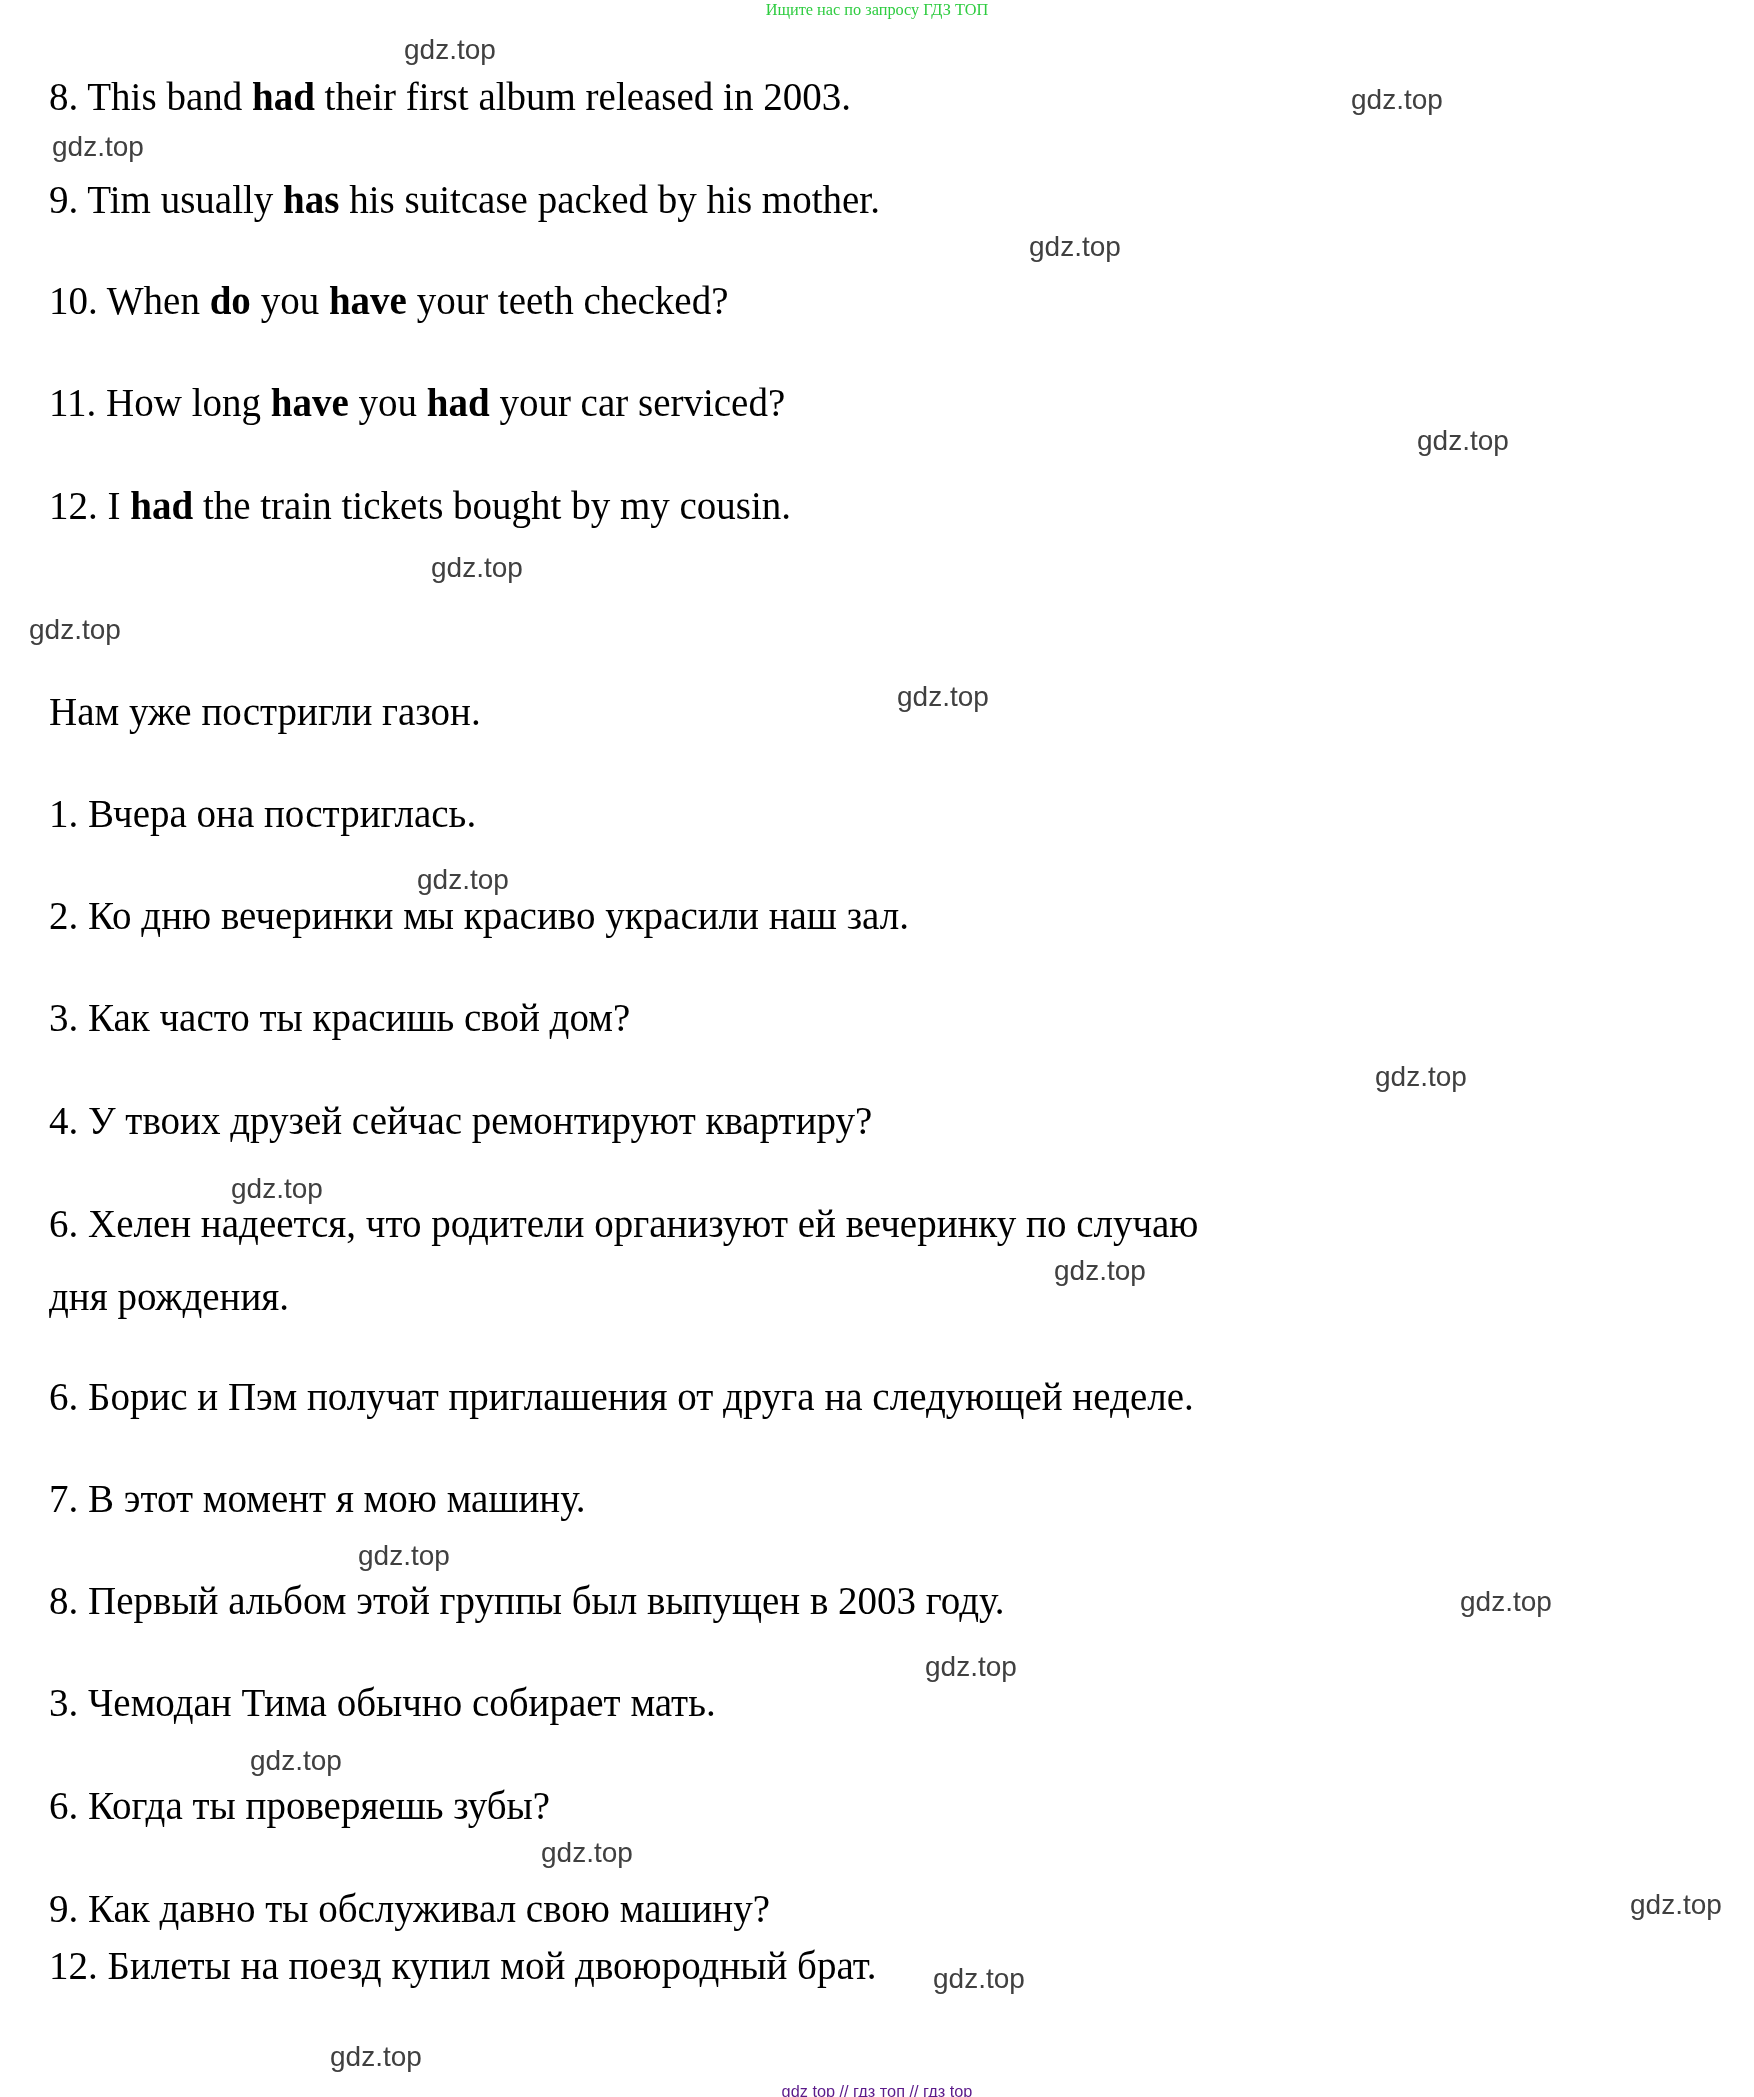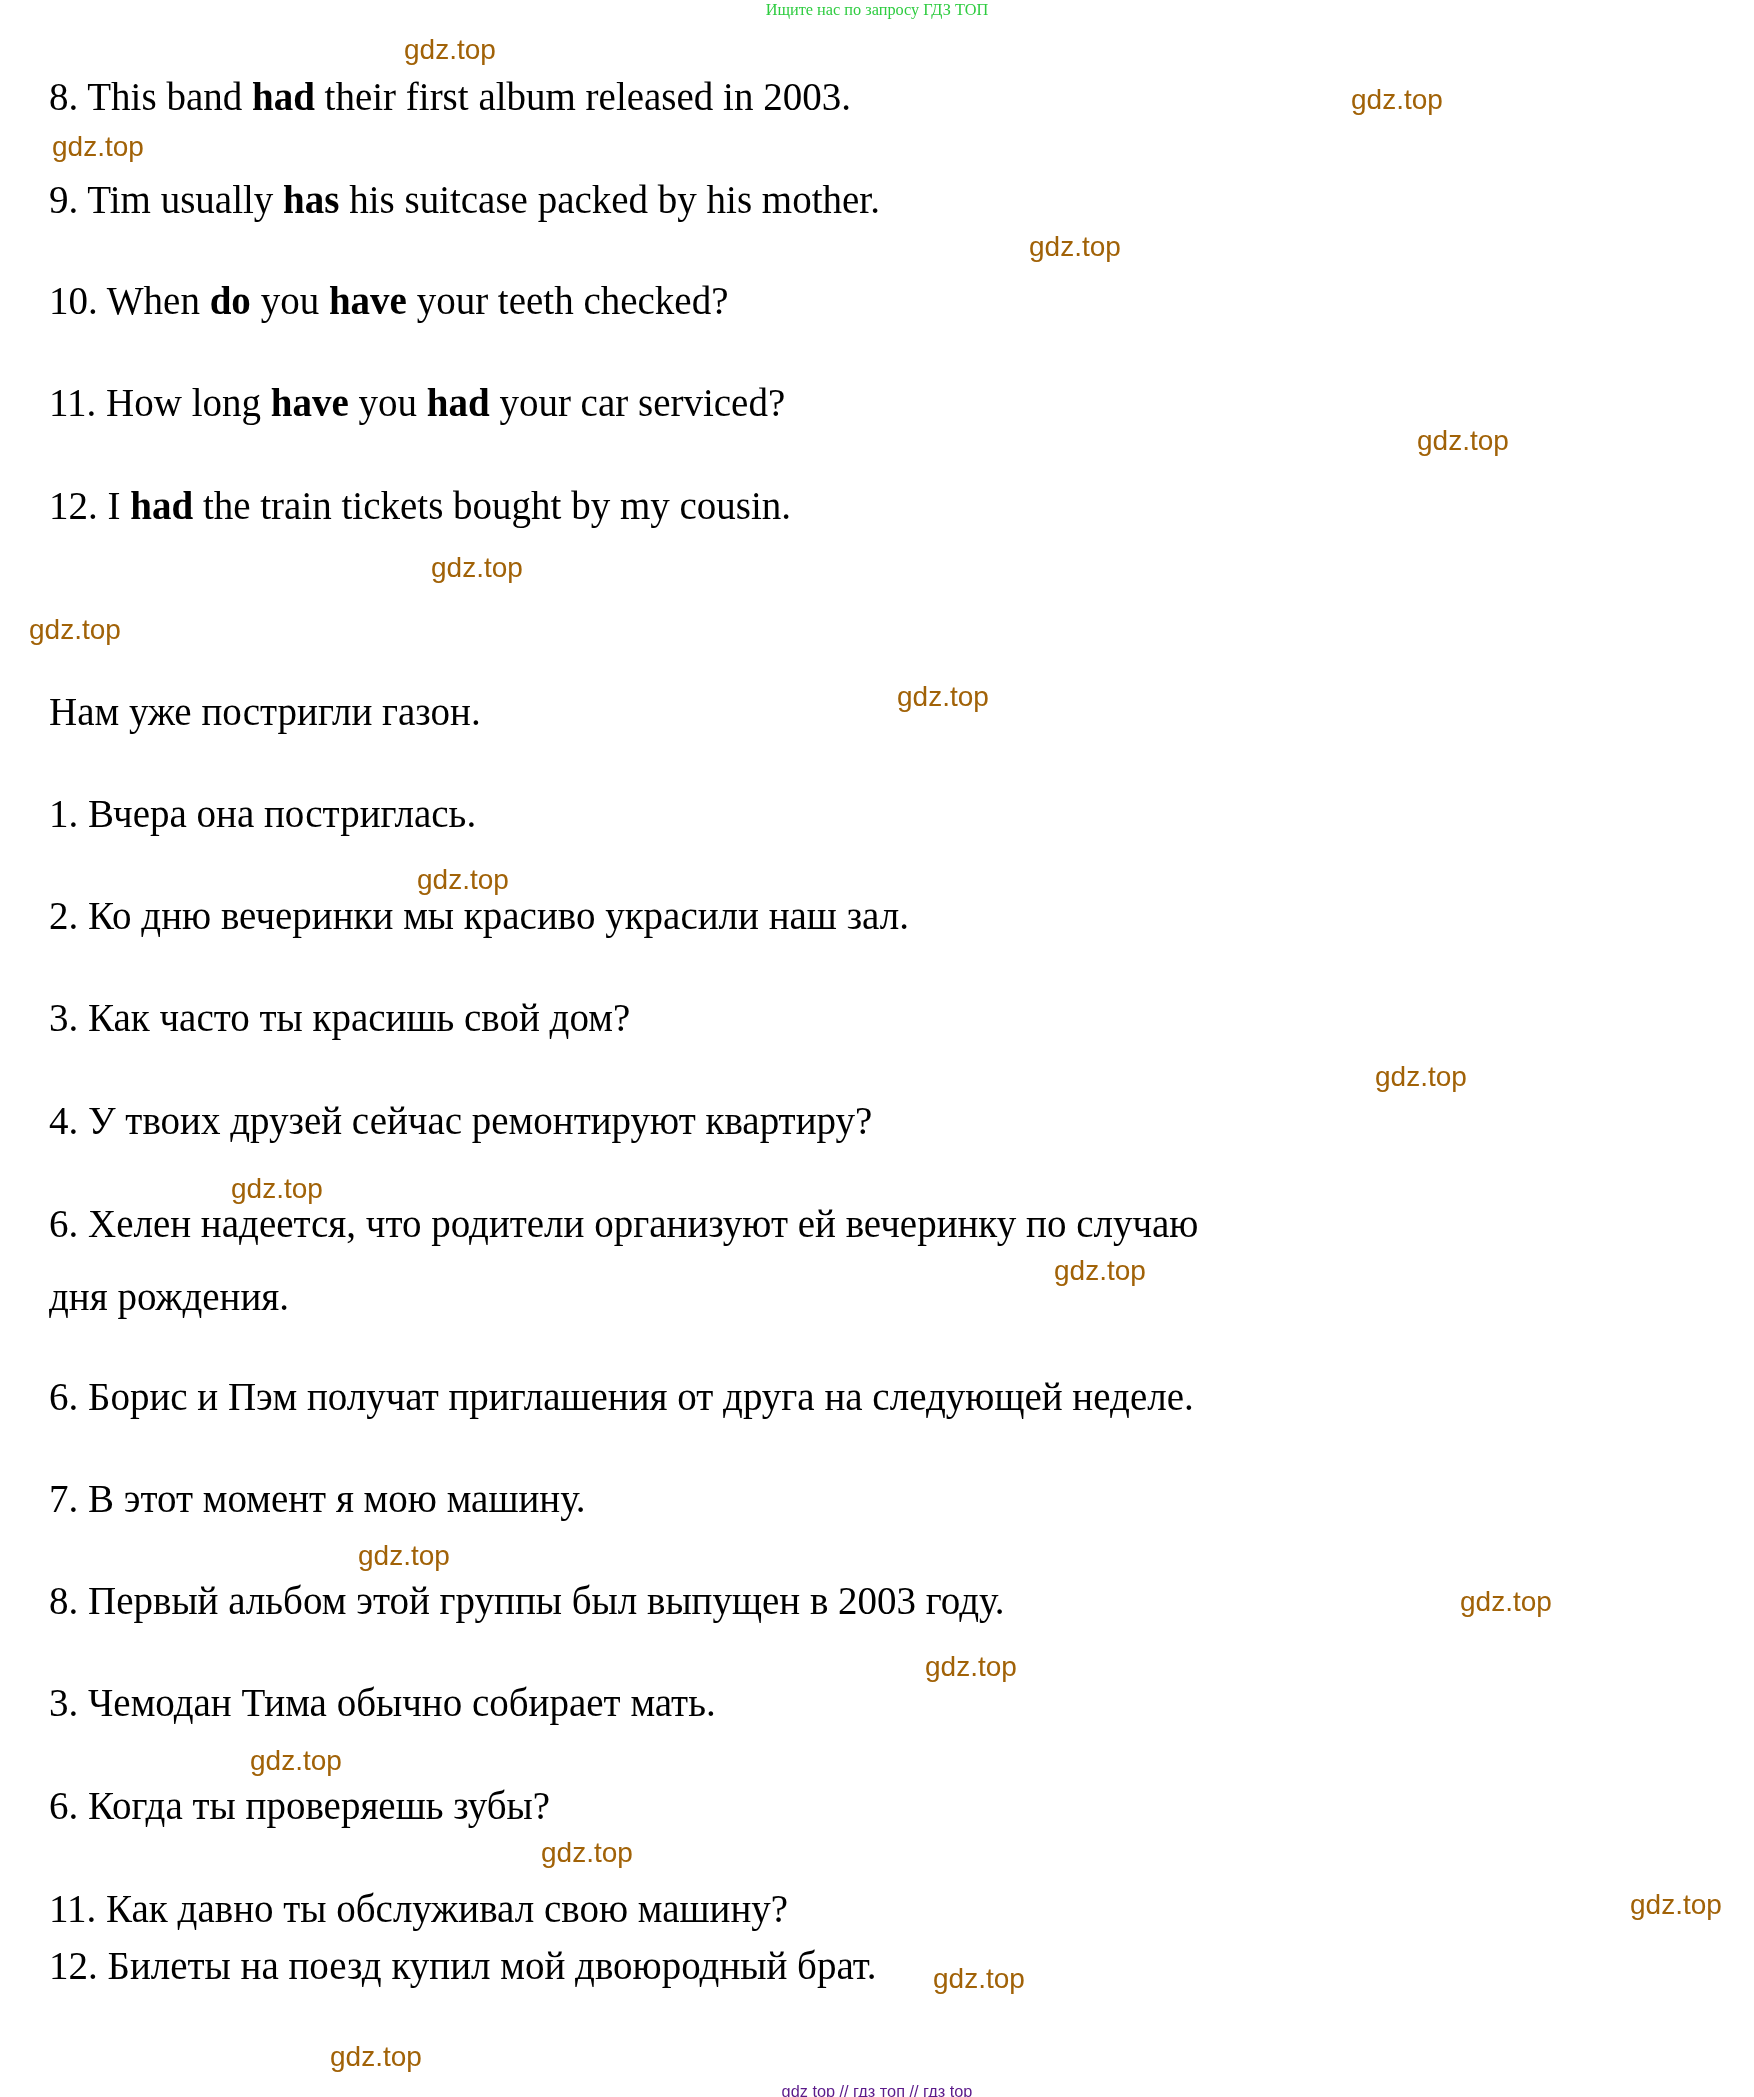--- a/index.html
+++ b/index.html
@@ -1,19 +1,19 @@
 <!DOCTYPE html>
 <html><head>
 <meta charset="utf-8">
 <style>
   html,body{margin:0;padding:0;background:#ffffff;}
   body{width:1754px;height:2097px;position:relative;overflow:hidden;}
   .line{position:absolute;left:49px;font-family:"Liberation Serif",serif;font-size:39px;color:#000;white-space:nowrap;line-height:1;}
   .line b{font-weight:bold;}
-  .wm{position:absolute;font-family:"Liberation Sans",sans-serif;font-size:28px;color:#a16207;white-space:nowrap;line-height:1;}
+  .wm{position:absolute;font-family:"Liberation Sans",sans-serif;font-size:28px;color:#404040;white-space:nowrap;line-height:1;}
   .top-banner{position:absolute;top:0;left:0;width:100%;text-align:center;font-family:Liberation Serif, serif;font-size:16.3px;color:#2ecc40;line-height:19px;}
   .bottom-banner{position:absolute;top:2087px;left:0;width:100%;text-align:center;font-family:"Liberation Sans",sans-serif;font-size:16.3px;color:#5b1a8a;line-height:1;transform:translateY(-3.8px);}
 </style>
 </head>
 <body>
 
 <div class="top-banner">Ищите нас по запросу ГДЗ ТОП</div>
 
 <div class="line" style="top:77px"><span>8.</span> <span>This band </span><b>had</b><span> their first album released in 2003.</span></div>
 <div class="line" style="top:180px"><span>9.</span> <span>Tim usually </span><b>has</b><span> his suitcase packed by his mother.</span></div>
@@ -26,21 +26,21 @@
 <div class="line" style="top:896px">2. Ко дню вечеринки мы красиво украсили наш зал.</div>
 <div class="line" style="top:998px">3. Как часто ты красишь свой дом?</div>
 <div class="line" style="top:1101px">4. У твоих друзей сейчас ремонтируют квартиру?</div>
 <div class="line" style="top:1204px">6. Хелен надеется, что родители организуют ей вечеринку по случаю</div>
 <div class="line" style="top:1277px">дня рождения.</div>
 <div class="line" style="top:1377px">6. Борис и Пэм получат приглашения от друга на следующей неделе.</div>
 <div class="line" style="top:1479px">7. В этот момент я мою машину.</div>
 <div class="line" style="top:1581px">8. Первый альбом этой группы был выпущен в 2003 году.</div>
 <div class="line" style="top:1683px">3. Чемодан Тима обычно собирает мать.</div>
 <div class="line" style="top:1786px">6. Когда ты проверяешь зубы?</div>
-<div class="line" style="top:1889px">11. Как давно ты обслуживал свою машину?</div>
+<div class="line" style="top:1889px">9. Как давно ты обслуживал свою машину?</div>
 <div class="line" style="top:1946px">12. Билеты на поезд купил мой двоюродный брат.</div>
 
 <div class="wm" style="left:404px;top:36px">gdz.top</div>
 <div class="wm" style="left:1351px;top:86px">gdz.top</div>
 <div class="wm" style="left:52px;top:133px">gdz.top</div>
 <div class="wm" style="left:1029px;top:233px">gdz.top</div>
 <div class="wm" style="left:1417px;top:427px">gdz.top</div>
 <div class="wm" style="left:431px;top:554px">gdz.top</div>
 <div class="wm" style="left:29px;top:616px">gdz.top</div>
 <div class="wm" style="left:897px;top:683px">gdz.top</div>

